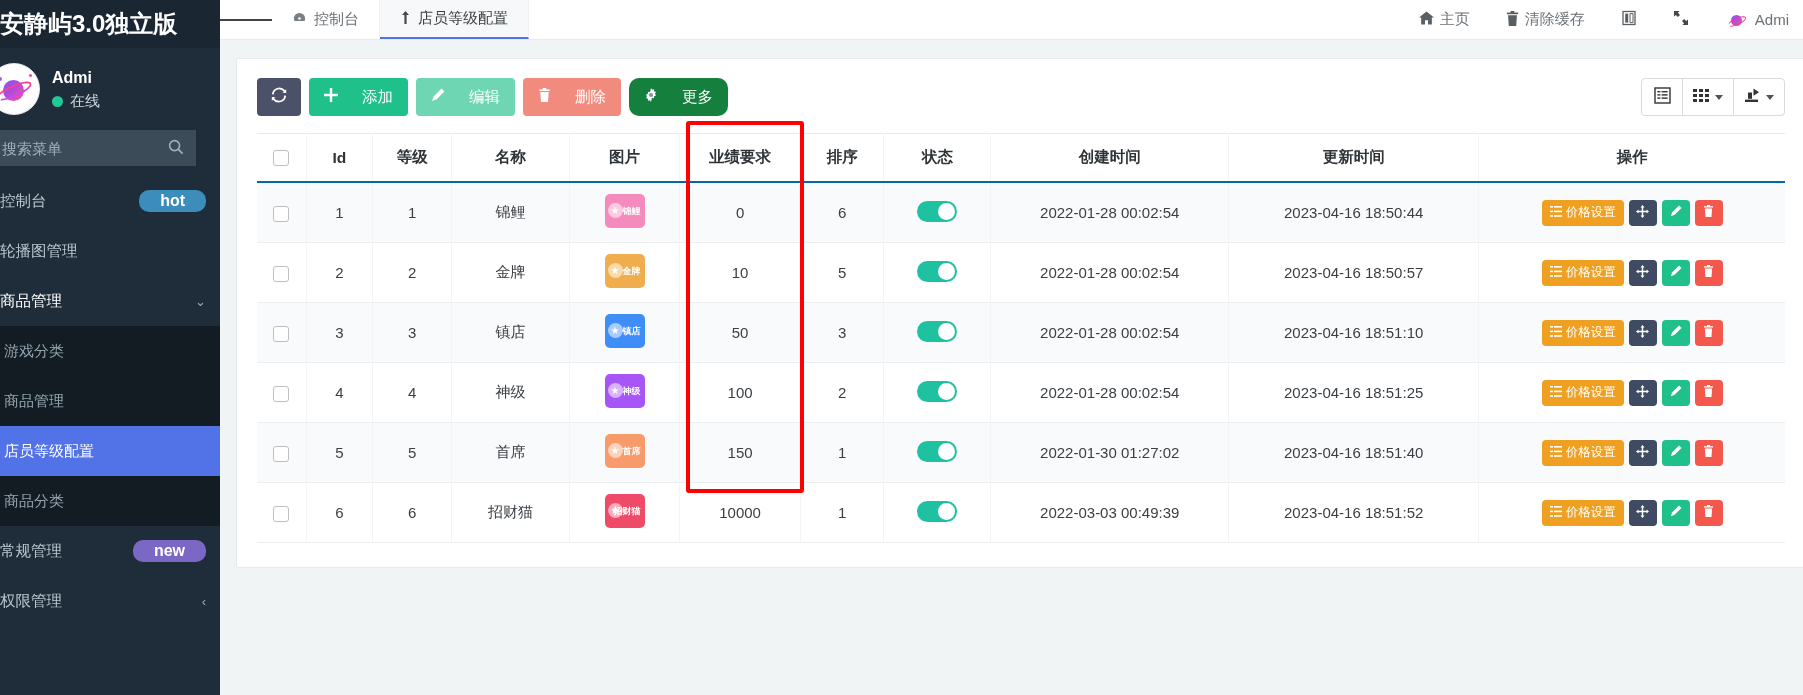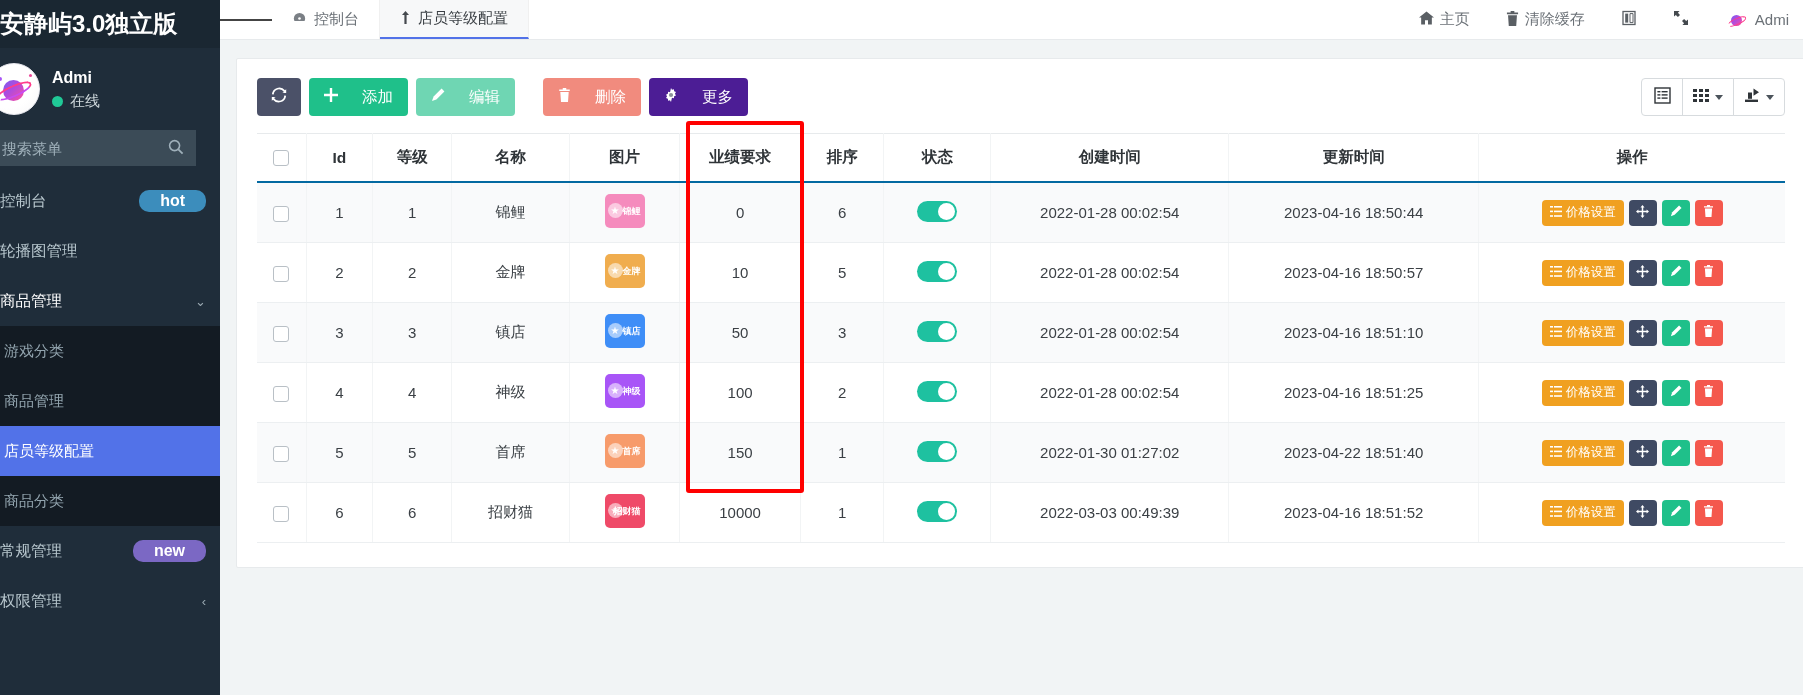--- a/index.html
+++ b/index.html
@@ -165,22 +165,22 @@
     height: 38px; padding: 0 15px;
     border: none; border-radius: 4px;
     font-size: 15.5px; color: #fff; cursor: pointer;
     margin-right: 8px;
     font-family: "Liberation Sans", sans-serif;
     white-space: nowrap;
   }
   .btn.refresh { background: #4b5168; padding: 0 14px; }
   .btn.add { background: #1fc08a; }
   .btn.edit { background: #6fd6b3; }
-  .btn.del { background: #f18b7e; margin-left: 20px; }
-  .btn.more { background: #4c1d95; }
+  .btn.del { background: #f18b7e; }
+  .btn.more { background: #15803d; border-radius: 10px; }
 
   .right-tools { margin-left: auto; display: flex; align-items: center; }
   .search-input {
     width: 207px; height: 38px;
     border: 1px solid #d7dbde; border-radius: 4px;
     padding: 0 12px; font-size: 15px; color: #6c757d;
     outline: none;
     font-family: "Liberation Sans", sans-serif;
     background: #fff;
   }
@@ -711,21 +711,21 @@
             <tr>
               <td><span class="cb"></span></td>
               <td>5</td>
               <td>5</td>
               <td>首席</td>
               <td><span class="lvl-badge" style="background:#f79b6b"><span class="star">★</span>首席</span></td>
               <td>150</td>
               <td>1</td>
               <td><span class="toggle"><span class="knob"></span></span></td>
               <td>2022-01-30 01:27:02</td>
-              <td>2023-04-22 18:51:40</td>
+              <td>2023-04-16 18:51:40</td>
               <td>
                 <div class="act-wrap">
                   <button class="act-btn price">
                     <span><svg width="12" height="11" viewBox="0 0 12 11">
                         <g fill="#fff">
                           <rect x="0" y="0" width="3" height="1.6"></rect>
                           <rect x="4" y="0" width="8" height="1.6"></rect>
                           <rect x="0" y="4.6" width="3" height="1.6"></rect>
                           <rect x="4" y="4.6" width="8" height="1.6"></rect>
                           <rect x="0" y="9.2" width="3" height="1.6"></rect>

